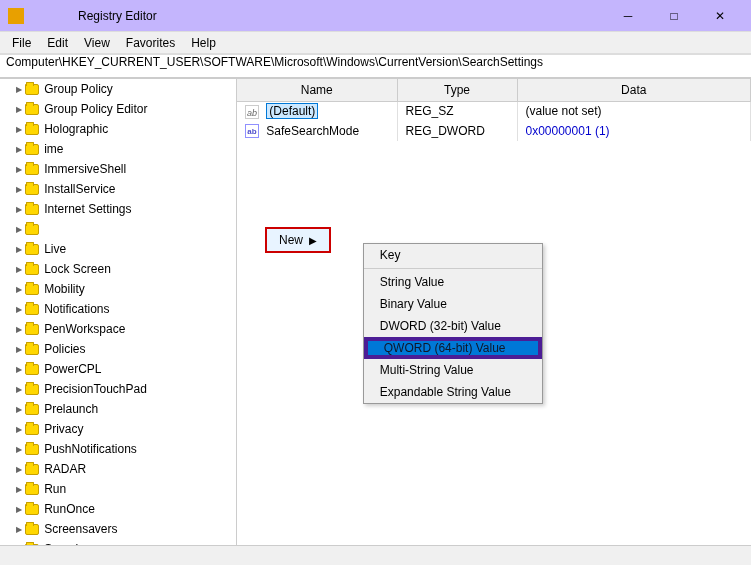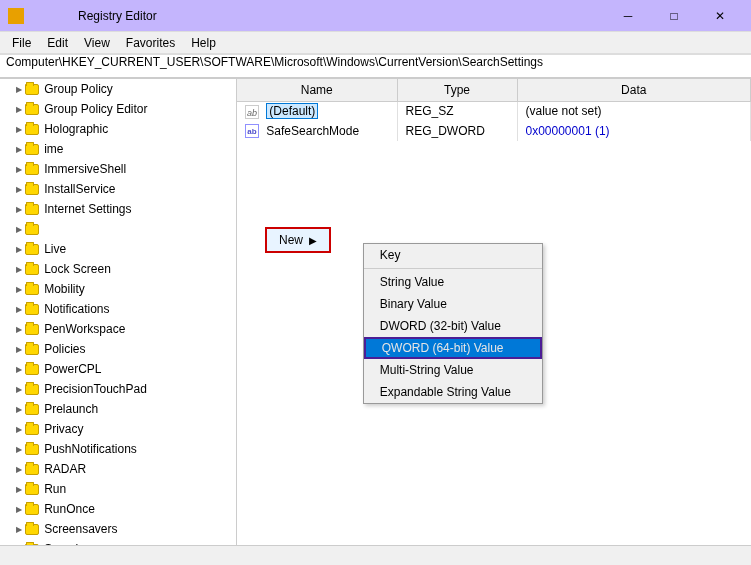--- a/index.html
+++ b/index.html
@@ -241,23 +241,23 @@
       white-space: nowrap;
       height: 22px;
       display: flex;
       align-items: center;
     }
     .submenu-item.highlighted {
       background: #0078d7;
       color: #fff;
     }
     .submenu-item.highlighted {
-      border: 2px solid #4c1d95;
+      border: 4px solid #4c1d95;
       background: #0078d7;
-      color: #e5e5e5;
+      color: #0f172a;
     }
     .submenu-divider {
       height: 1px;
       background: #ccc;
       margin: 2px 0;
     }
 
     
     .status-bar {
       height: 20px;

